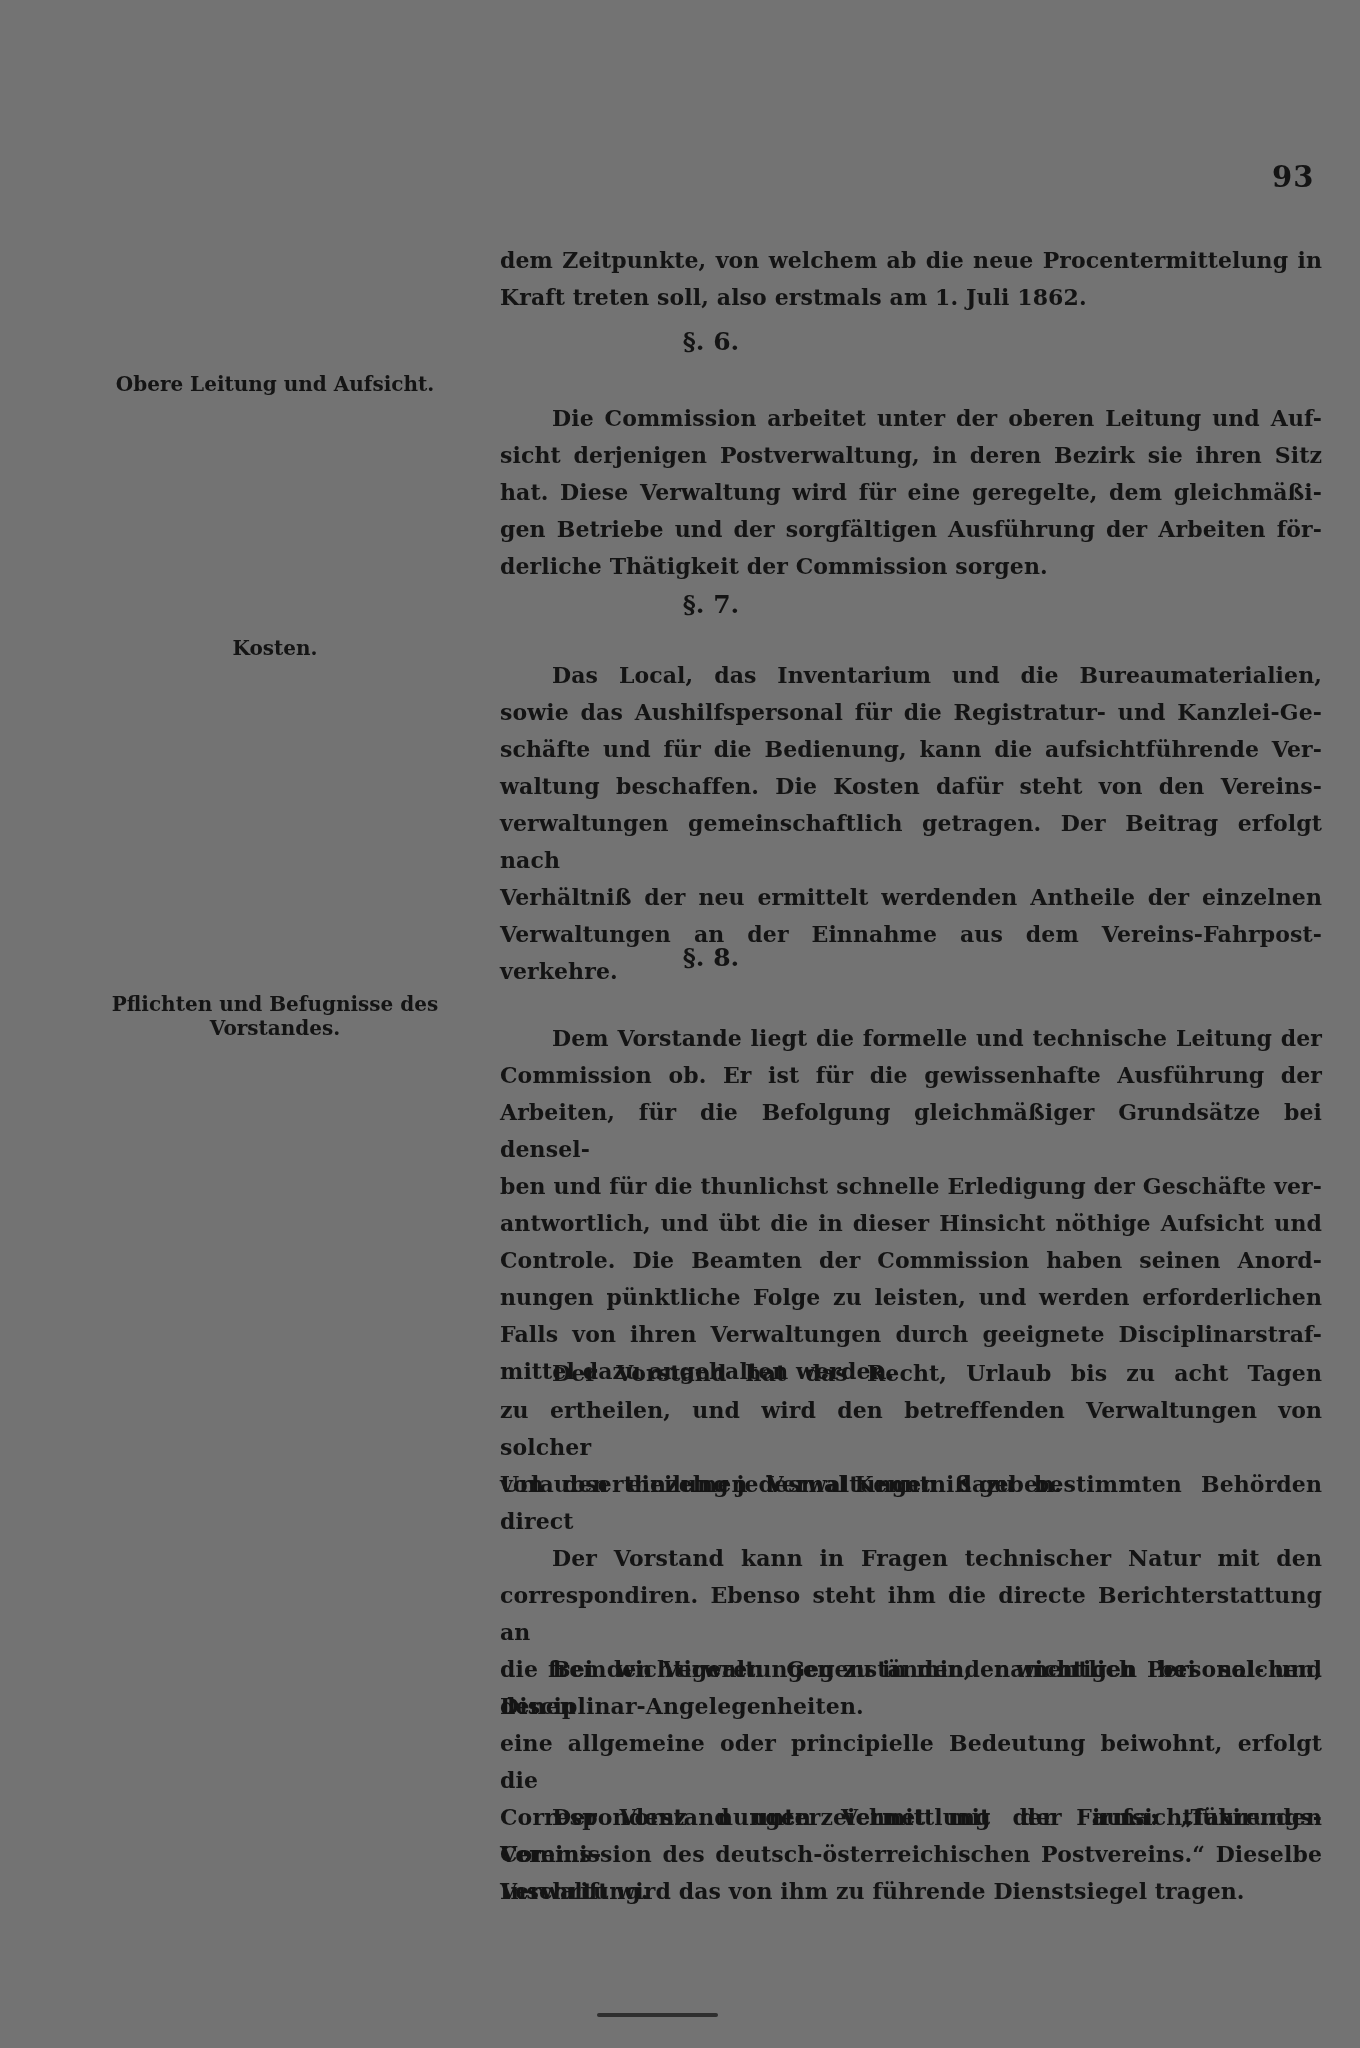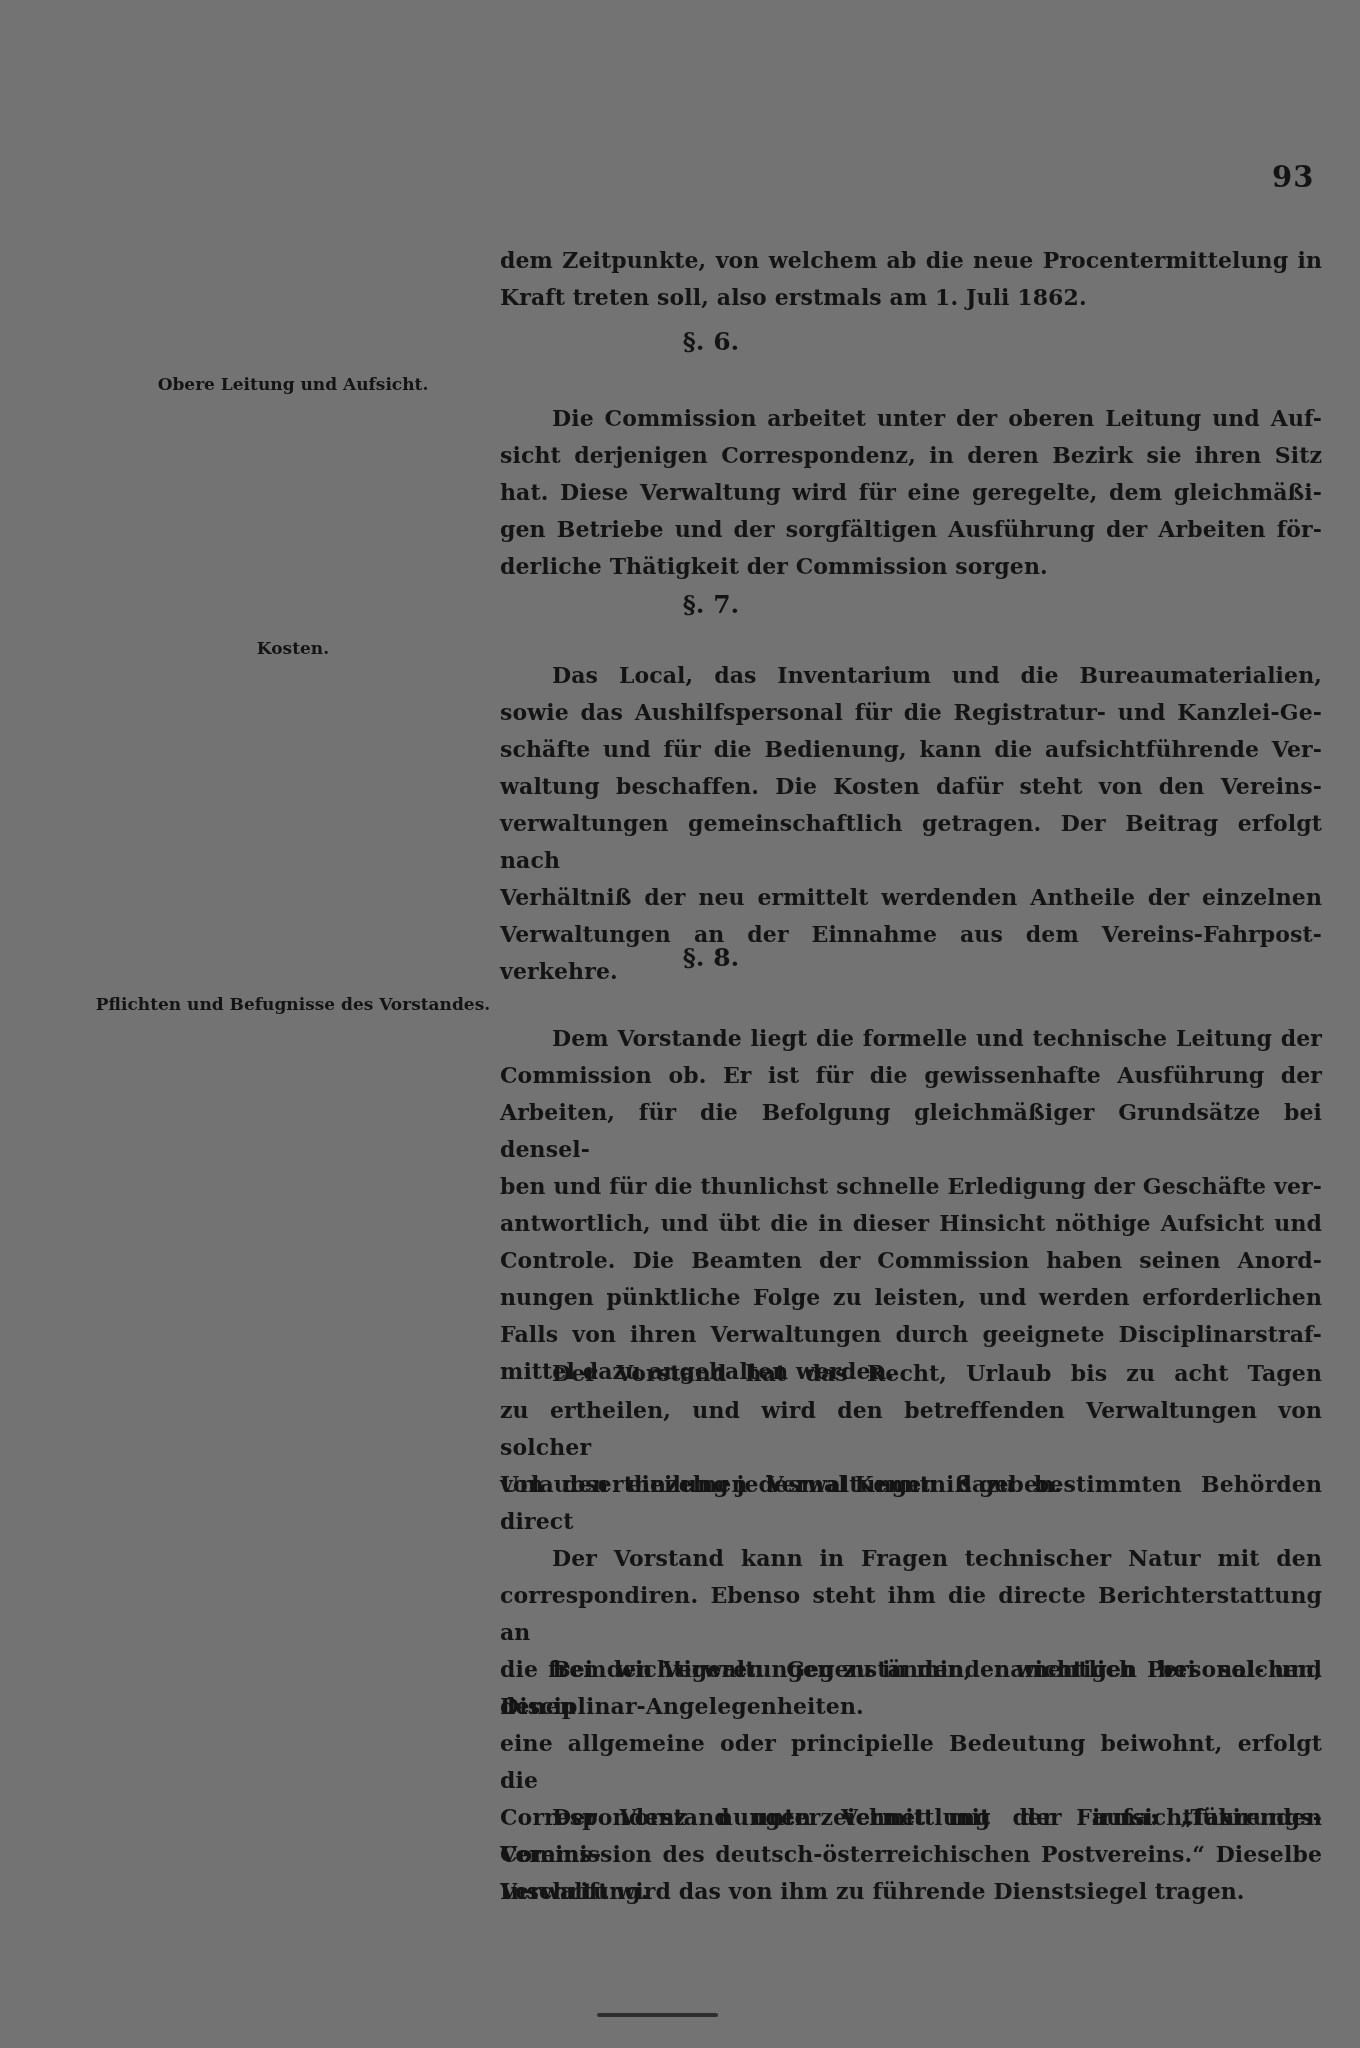--- a/index.html
+++ b/index.html
@@ -50,24 +50,24 @@
     position: absolute;
     left: 100px;
     width: 1222px;
     text-align: center;
     font-size: 25px;
     font-weight: 700;
     line-height: 32px;
   }
   .margin-note {
     position: absolute;
-    left: 78px;
+    left: 60px;
     width: 430px;
     text-align: center;
-    font-size: 17px;
+    font-size: 20px;
     font-weight: 700;
     line-height: 24px;
   }
   .scan-mark {
     position: absolute;
     top: 2013px;
     left: 597px;
     width: 121px;
     height: 4px;
     background: #2e2e2e;
@@ -83,21 +83,21 @@
 
   <div class="body-block" style="top:222px">
     <div class="line">dem Zeitpunkte, von welchem ab die neue Procentermittelung in</div>
     <div class="line last">Kraft treten soll, also erstmals am 1. Juli 1862.</div>
   </div>
 
   <div class="heading" style="top:326px">§. 6.</div>
   <div class="margin-note" style="top:372px">Obere Leitung und Aufsicht.</div>
   <div class="body-block" style="top:380px">
     <div class="line indent">Die Commission arbeitet unter der oberen Leitung und Auf-</div>
-    <div class="line">sicht derjenigen Correspondenz, in deren Bezirk sie ihren Sitz</div>
+    <div class="line">sicht derjenigen Postverwaltung, in deren Bezirk sie ihren Sitz</div>
     <div class="line">hat.  Diese Verwaltung wird für eine geregelte, dem gleichmäßi-</div>
     <div class="line">gen Betriebe und der sorgfältigen Ausführung der Arbeiten för-</div>
     <div class="line last">derliche Thätigkeit der Commission sorgen.</div>
   </div>
 
   <div class="heading" style="top:589px">§. 7.</div>
   <div class="margin-note" style="top:636px">Kosten.</div>
   <div class="body-block" style="top:637px">
     <div class="line indent">Das Local, das Inventarium und die Bureaumaterialien,</div>
     <div class="line">sowie das Aushilfspersonal für die Registratur- und Kanzlei-Ge-</div>

